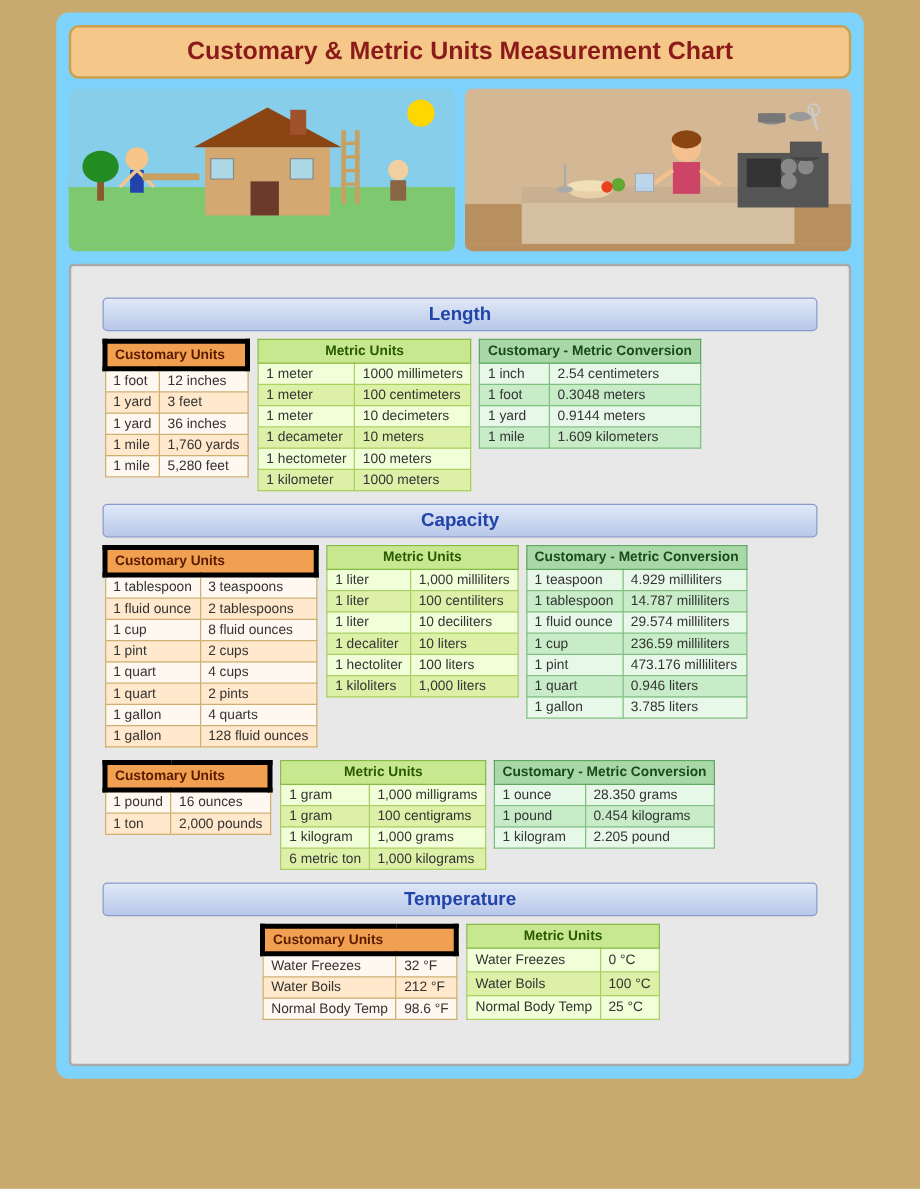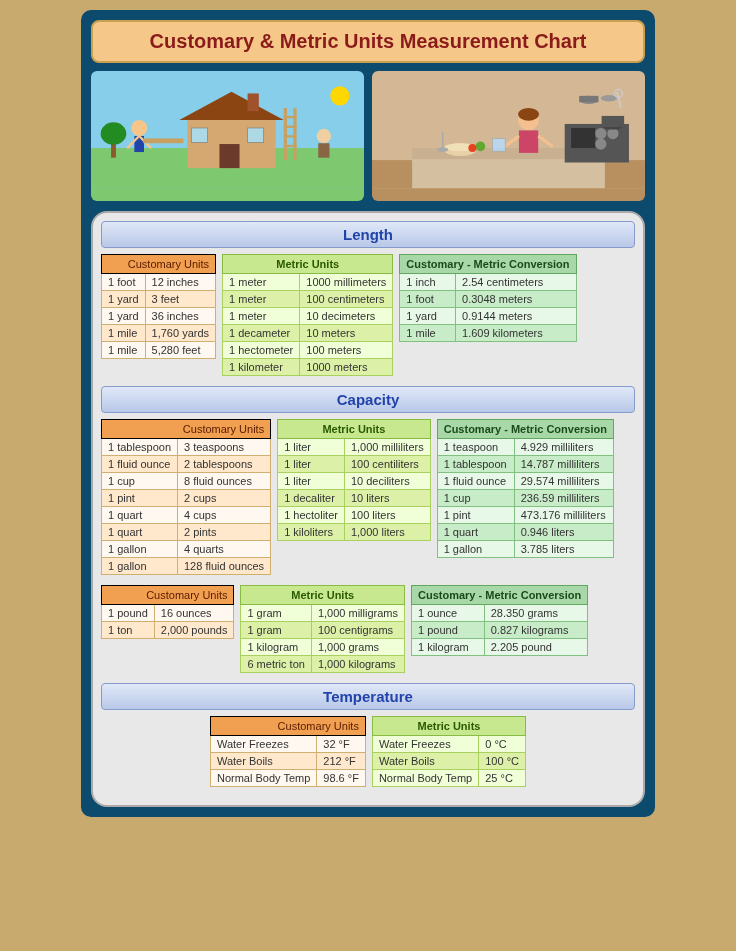--- a/index.html
+++ b/index.html
@@ -8,22 +8,22 @@
       min-height: 951px;
       background: #c8a96e;
       font-family: Arial, sans-serif;
       font-size: 12px;
       display: flex;
       justify-content: center;
       align-items: flex-start;
       padding: 10px;
     }
     .page {
-      width: 574px;
-      background: #0c4a6e;
+      width: 646px;
+      background: #7dd3fc;
       border-radius: 10px;
       padding: 10px;
     }
     .main-title {
       background: #f5c88a;
       border: 2px solid #c8a050;
       border-radius: 8px;
       text-align: center;
       font-size: 20px;
       font-weight: bold;
@@ -34,22 +34,22 @@
     .images-row {
       display: flex;
       gap: 8px;
       margin-bottom: 10px;
       height: 130px;
     }
 
     .content-area {
       background: #e8e8e8;
       border: 2px solid #aaa;
-      border-radius: 16px;
-      padding: 8px;
+      border-radius: 4px;
+      padding: 25px;
     }
 
     .section {
       margin-bottom: 10px;
     }
 
     .section-title {
       background: linear-gradient(180deg, #e0e8f8 0%, #b8c8e8 100%);
       border: 1px solid #8899cc;
       border-radius: 4px;
@@ -68,24 +68,24 @@
     }
 
     table {
       border-collapse: collapse;
       font-size: 11px;
     }
 
     .customary-table th {
       background: #f0a050;
       color: #5a1a00;
-      font-weight: normal;
-      text-align: right;
+      font-weight: bold;
+      text-align: left;
       padding: 3px 6px;
-      border: 1px solid #000000;
+      border: 4px solid #000000;
     }
     .customary-table td {
       padding: 2px 6px;
       border: 1px solid #d0b070;
       background: #fff8f0;
       color: #333;
     }
     .customary-table tr:nth-child(even) td { background: #ffe8cc; }
 
     .metric-table th {
@@ -513,21 +513,21 @@
                 <th colspan="2">Customary - Metric Conversion</th>
               </tr>
           </thead>
           <tbody id="weight-conversion-body">
               <tr>
                 <td>1 ounce</td>
                 <td>28.350 grams</td>
               </tr>
               <tr>
                 <td>1 pound</td>
-                <td>0.827 kilograms</td>
+                <td>0.454 kilograms</td>
               </tr>
               <tr>
                 <td>1 kilogram</td>
                 <td>2.205 pound</td>
               </tr>
             </tbody>
         </table>
       </div>
     </div>
 

